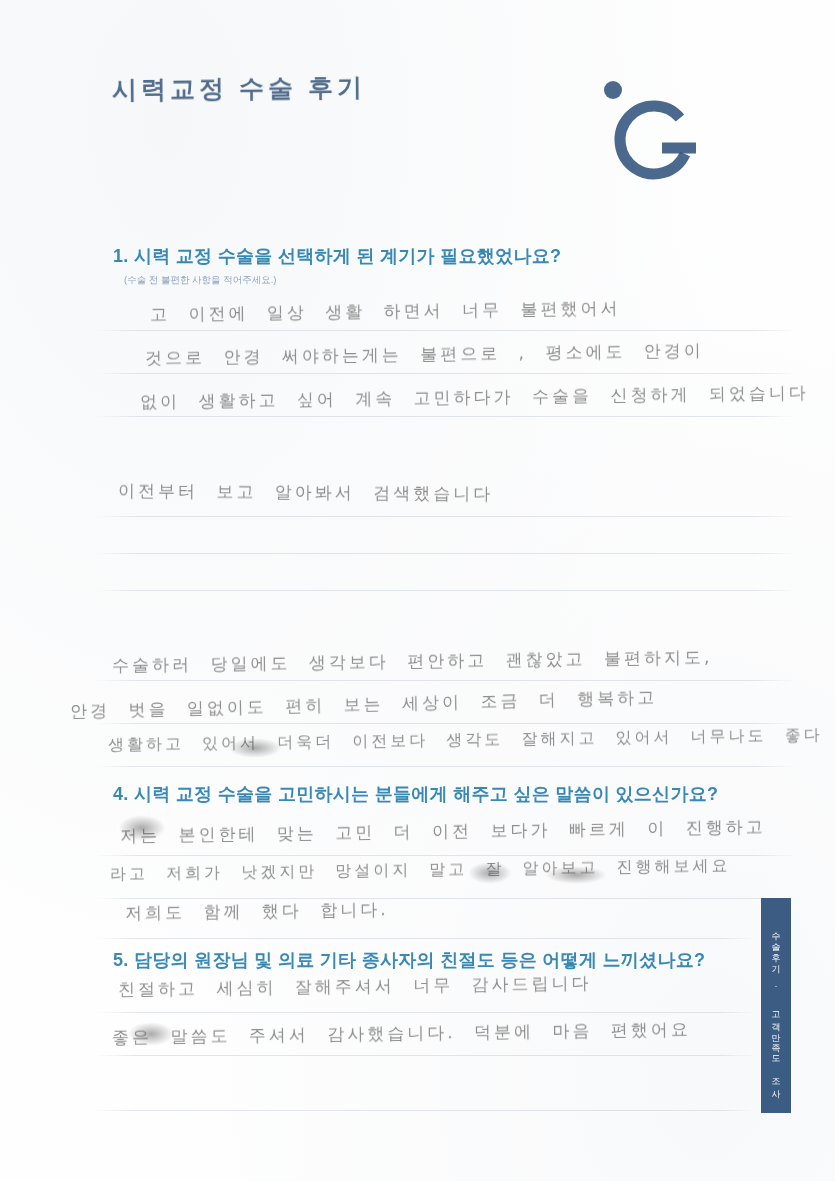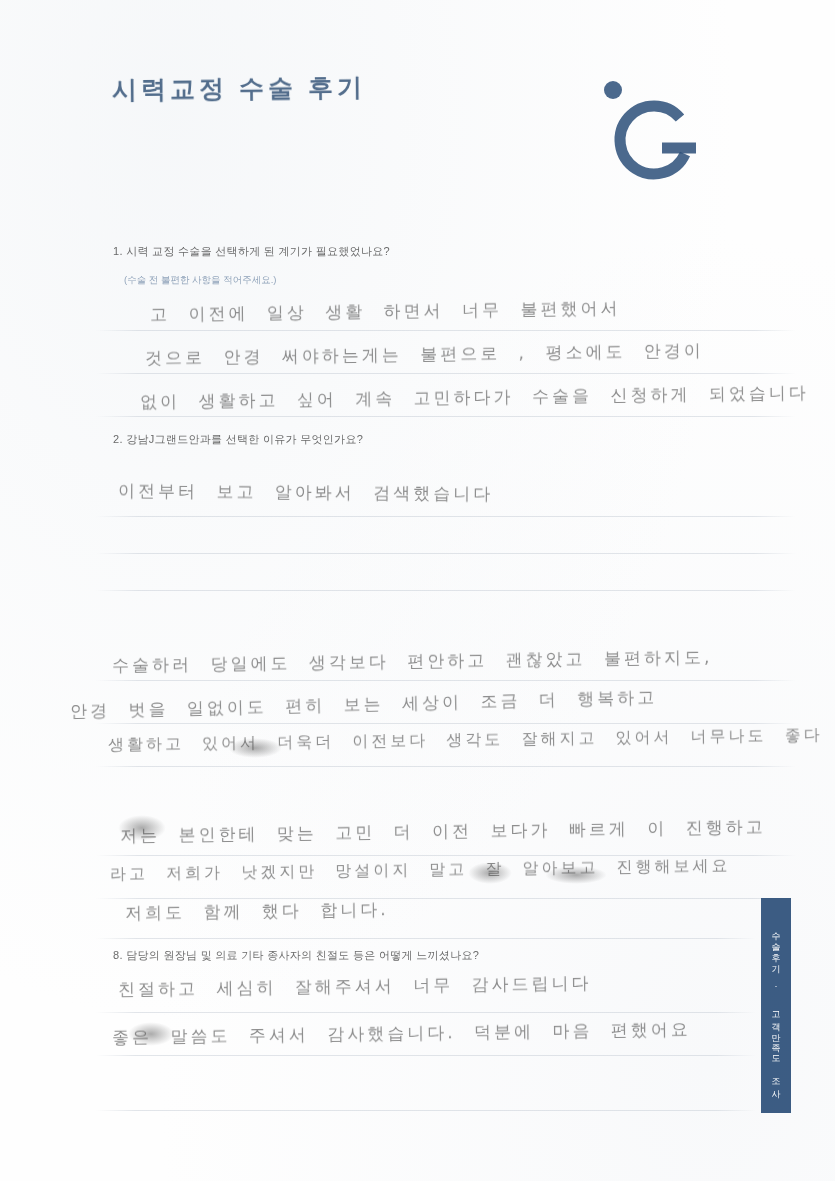--- a/index.html
+++ b/index.html
@@ -51,23 +51,23 @@
     left: 592px;
     top: 76px;
     width: 120px;
     height: 110px;
   }
   .logo svg { display: block; }
 
   
   .q {
     position: absolute;
-    font-size: 11px;
-    font-weight: normal;
-    color: #404040;
+    font-size: 18px;
+    font-weight: bold;
+    color: #0369a1;
     opacity: 0.78;
     filter: blur(0.45px);
     letter-spacing: 0.3px;
     white-space: nowrap;
   }
   .q-note {
     position: absolute;
     font-size: 9.5px;
     color: #4b6punch;
     color: #4b6a8f;
@@ -153,53 +153,53 @@
   <div class="q-note" style="left:124px; top:266px;margin-top:8px;">(수술 전 불편한 사항을 적어주세요.)</div>
 
   <div class="rule" style="left:96px; top:330px; width:700px;"></div>
   <div class="rule" style="left:96px; top:373px; width:700px;"></div>
   <div class="rule" style="left:96px; top:416px; width:700px;"></div>
 
   <div class="hw tilt1" style="left:150px; top:300px;">고 이전에   일상 생활  하면서  너무  불편했어서</div>
   <div class="hw tilt1" style="left:145px; top:343px;">것으로   안경 써야하는게는  불편으로 ,  평소에도  안경이</div>
   <div class="hw tilt1" style="left:140px; top:386px;">없이 생활하고 싶어 계속  고민하다가   수술을  신청하게 되었습니다</div>
 
-  <div class="q" style="left:113px; top:432px;">2. 강남J그랜드안과를 선택한 이유가 무엇인가요?</div>
 
   <div class="rule" style="left:96px; top:516px; width:700px;"></div>
   <div class="rule" style="left:96px; top:553px; width:700px;"></div>
   <div class="rule" style="left:96px; top:590px; width:700px;"></div>
 
   <div class="hw tilt3" style="left:118px; top:481px;">이전부터 보고 알아봐서 검색했습니다</div>
 
 
   <div class="rule" style="left:96px; top:680px; width:700px;"></div>
   <div class="rule" style="left:96px; top:723px; width:700px;"></div>
   <div class="rule" style="left:96px; top:766px; width:700px;"></div>
 
   <div class="hw tilt1" style="left:112px; top:650px;">수술하러 당일에도 생각보다 편안하고 괜찮았고 불편하지도,</div>
   <div class="hw tilt2" style="left:70px; top:693px;">안경 벗을 일없이도 편히 보는 세상이 조금 더 행복하고</div>
   <div class="hw tilt1" style="left:108px; top:730px; font-size:16px;">생활하고 있어서 더욱더 이전보다 생각도 잘해지고 있어서 너무나도 좋다</div>
 
+  <div class="q" style="left:113px; top:782px;">4. 시력 교정 수술을 고민하시는 분들에게 해주고 싶은 말씀이 있으신가요?</div>
 
   <div class="rule" style="left:96px; top:855px; width:700px;"></div>
   <div class="rule" style="left:96px; top:898px; width:700px;"></div>
   <div class="rule" style="left:96px; top:938px; width:660px;"></div>
 
   <div class="hw tilt1" style="left:120px; top:820px;">저는  본인한테 맞는 고민 더 이전 보다가 빠르게 이 진행하고</div>
   <div class="hw tilt1" style="left:110px; top:860px; font-size:16px;">라고 저희가 낫겠지만 망설이지 말고 잘 알아보고 진행해보세요</div>
   <div class="hw tilt1" style="left:125px; top:900px;">저희도 함께 했다 합니다.</div>
 
   <div class="smudge" style="left:118px; top:815px; width:48px; height:26px;"></div>
   <div class="smudge" style="left:468px; top:862px; width:44px; height:22px;"></div>
   <div class="smudge" style="left:545px; top:866px; width:62px; height:18px;"></div>
   <div class="smudge" style="left:128px; top:1022px; width:46px; height:24px;"></div>
   <div class="smudge" style="left:228px; top:738px; width:54px; height:20px;"></div>
 
-  <div class="q" style="left:113px; top:948px;">8. 담당의 원장님 및 의료 기타 종사자의 친절도 등은 어떻게 느끼셨나요?</div>
+  <div class="q" style="left:113px; top:948px;">5. 담당의 원장님 및 의료 기타 종사자의 친절도 등은 어떻게 느끼셨나요?</div>
 
   <div class="rule" style="left:96px; top:1012px; width:660px;"></div>
   <div class="rule" style="left:96px; top:1055px; width:660px;"></div>
   <div class="rule" style="left:96px; top:1110px; width:660px;"></div>
 
   <div class="hw tilt1" style="left:118px; top:975px;">친절하고  세심히 잘해주셔서  너무  감사드립니다</div>
   <div class="hw tilt1" style="left:112px; top:1022px;">좋은 말씀도 주셔서 감사했습니다.  덕분에  마음 편했어요</div>
 
   <div class="side-stamp">수술후기 · 고객만족도 조사</div>
 </div>

